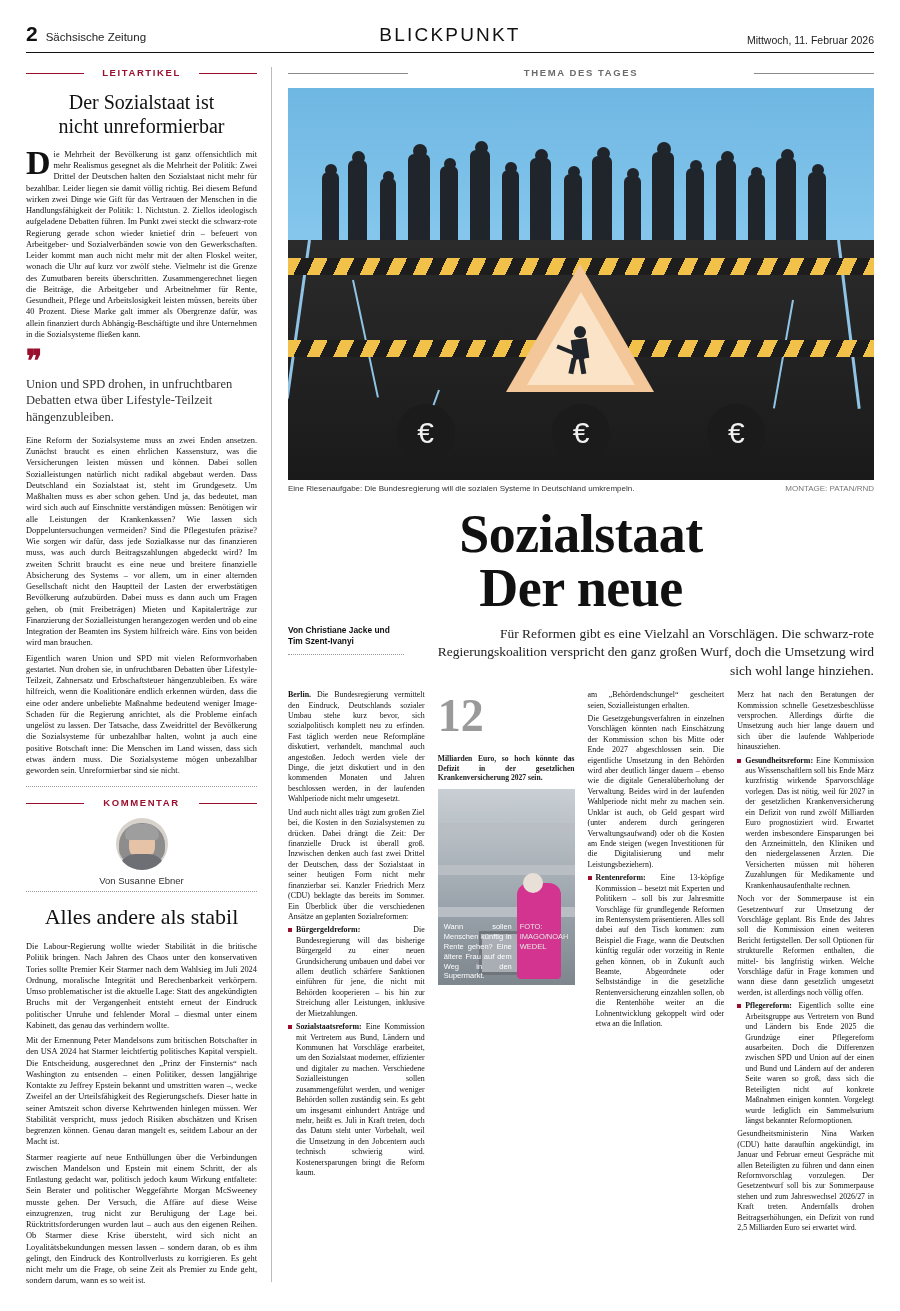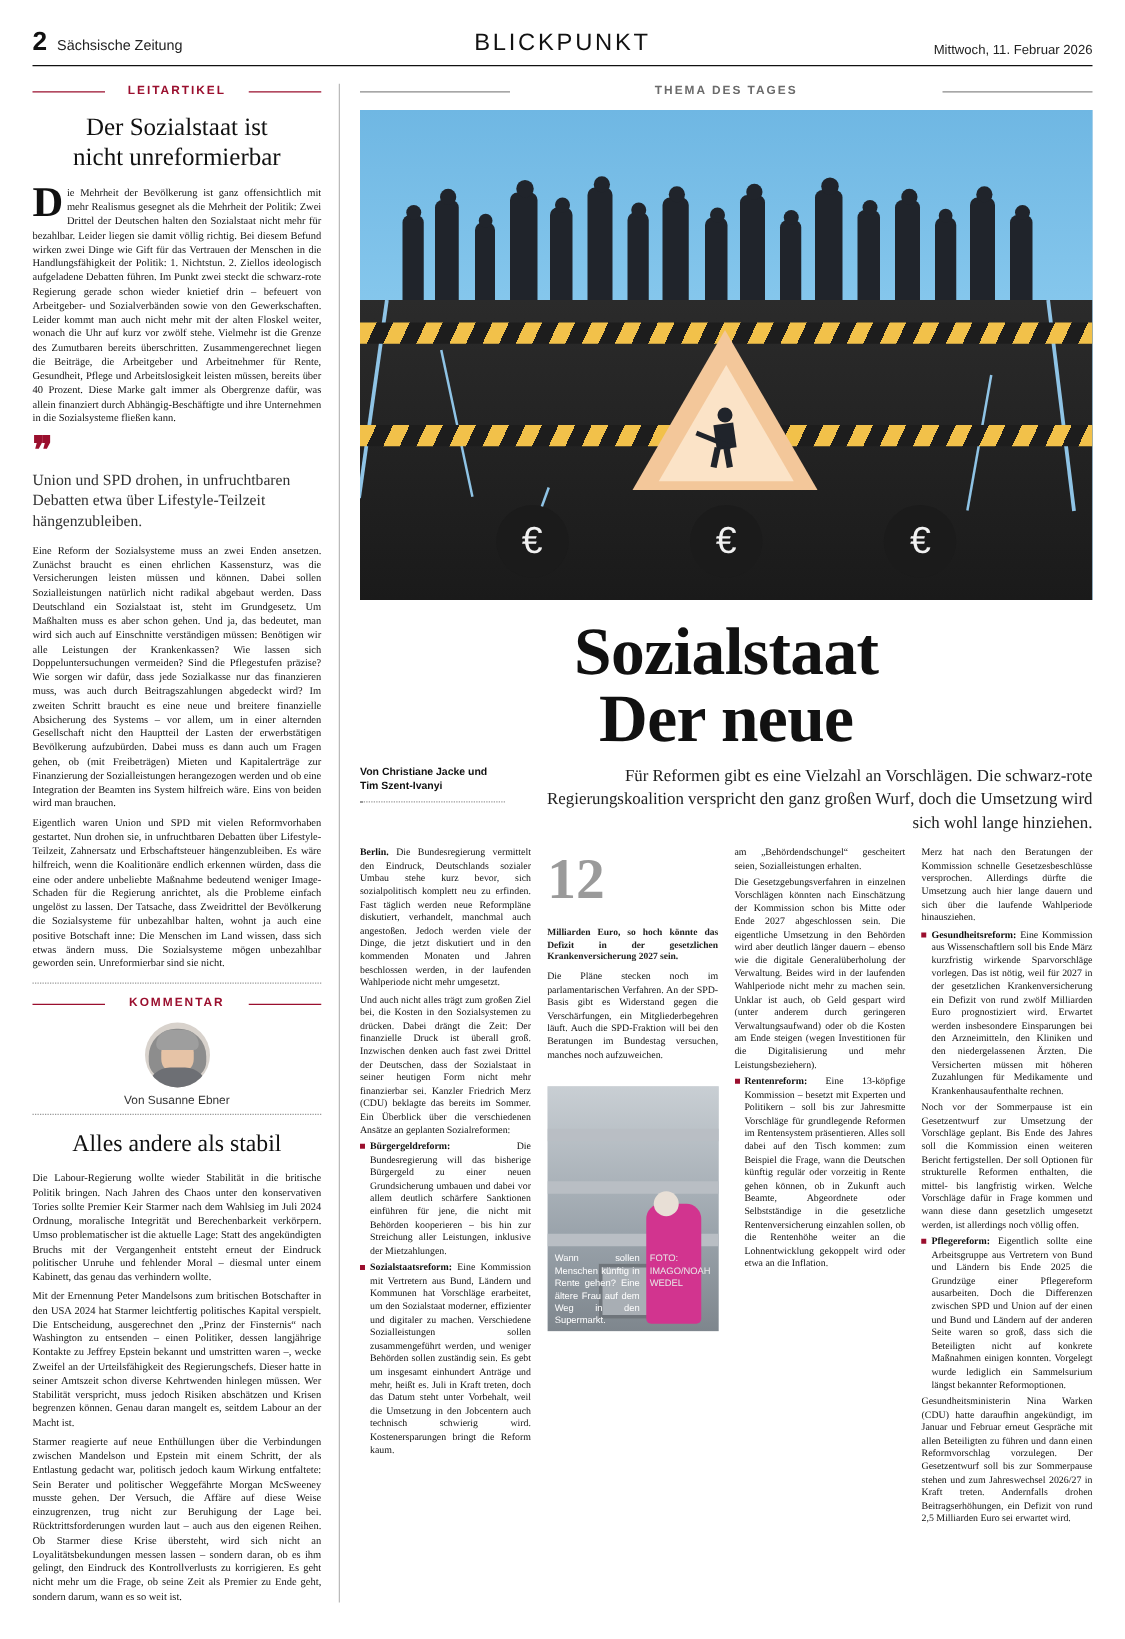--- a/index.html
+++ b/index.html
@@ -43,21 +43,21 @@
   .avatar .hair { width:46px; height:40px; background:#b99a72; border-radius:22px 22px 14px 14px; top:5px; }
   .avatar .skin { width:26px; height:30px; background:#e6c3a6; border-radius:13px 13px 12px 12px; top:11px; }
   .avatar .fringe { width:34px; height:16px; background:#a9854f; border-radius:16px 16px 6px 6px; top:6px;}
   .avatar .body { width:48px; height:18px; background:#3a3f4a; border-radius:20px 20px 0 0; top:36px;}
   .avatar.two .hair { background:#8d8d8d; }
   .avatar.two .fringe { background:#9e9e9e; }
   .avatar.two .body { background:#6d6f74; }
   .byline { font-family:"Liberation Sans", sans-serif; font-size:9.5px; color:#333; margin-top:5px; padding-bottom:5px; border-bottom:1px dotted #999; }
 
   .head-serif { font-family:"Liberation Serif", serif; font-size:20px; line-height:1.22; text-align:center; margin:12px 0 10px; font-weight:normal; }
-  .head-serif.small { font-size:19px; }
+  .head-serif.small { font-size:22px; }
 
   .col-text { font-size:8.4px; line-height:1.34; text-align:justify; hyphens:auto; }
   .col-text p { margin:0 0 4px; }
   .dropcap:first-letter {
     float:left; font-size:34px; line-height:27px; padding-right:3px; font-weight:bold; font-family:"Liberation Serif", serif;
   }
 
   .pullquote { margin:12px 0 10px; }
   .qmark { font-size:30px; line-height:18px; color:#9a0f2e; font-family:"Liberation Serif", serif; font-weight:bold;}
   .pullquote p { font-size:12.5px; line-height:1.3; color:#333; margin:6px 0 0; }
@@ -98,21 +98,21 @@
   .scol { width:1px; flex:1; font-size:7.9px; line-height:1.32; text-align:justify; hyphens:auto; }
   .scol p { margin:0 0 3px; }
   .scol .bold-lead { font-weight:bold; }
   .bullet { position:relative; padding-left:8px; }
   .bullet:before { content:""; position:absolute; left:0; top:3px; width:4px; height:4px; background:#9a0f2e; }
   .bullet b { font-weight:bold; }
 
   .bignum { font-size:46px; line-height:0.95; font-weight:bold; color:#9a9a9a; font-family:"Liberation Serif", serif; margin:4px 0 16px;}
   .bignum-cap { font-size:7.6px; line-height:1.3; font-weight:bold; color:#222; margin-bottom:6px; }
 
-  .photo2 { width:100%; height:196px; position:relative; overflow:hidden; margin-top:20px; background:#cfd4d8;}
+  .photo2 { width:100%; height:196px; position:relative; overflow:hidden; margin-top:6px; background:#cfd4d8;}
   .p2-bg { position:absolute; inset:0; background:linear-gradient(#c9cfd4, #9aa3ab 60%, #7e868d); }
   .shelf { position:absolute; background:#b9bec4; }
   .p2-person { position:absolute; bottom:6px; left:58%; width:44px; height:96px; background:#d2348f; border-radius:12px 12px 4px 4px;}
   .p2-head { position:absolute; bottom:92px; left:62%; width:20px; height:20px; background:#e8dfd6; border-radius:50%;}
   .p2-cart { position:absolute; bottom:10px; left:30%; width:66px; height:44px; border:3px solid #6f757b; background:#a8aeb4;}
   .p2-cap { font-family:"Liberation Sans", sans-serif; font-size:7.5px; color:#fff; position:absolute; left:6px; right:6px; bottom:4px; display:flex; justify-content:space-between; gap:8px;}
   .p2-cap .credit { color:#e8e8e8; }
 </style>
 </head>
 <body>
@@ -239,20 +239,24 @@
             <i style="left:26px;top:32px;width:5px;height:16px;transform:rotate(-10deg)"></i>
           </div>
         </div>
         <div class="euro-row">
           <div class="euro">€</div>
           <div class="euro">€</div>
           <div class="euro">€</div>
         </div>
       </div>
 
+      <div class="caption">
+        <span>Eine Riesenaufgabe: Die Bundesregierung will die sozialen Systeme in Deutschland umkrempeln.</span>
+        <span class="credit">MONTAGE: PATAN/RND</span>
+      </div>
 
       <h1 class="mega-title">
         <span>Sozialstaat</span>
         <span>Der neue</span>
       </h1>
 
       <div class="lead-row">
         <div class="lead-left">
           <div class="authors">Von Christiane Jacke und Tim Szent-Ivanyi</div>
           <div class="rule"></div>
@@ -265,21 +269,20 @@
         <div class="scol">
           <p><b class="bold-lead">Berlin.</b><span> Die Bundesregierung vermittelt den Eindruck, Deutschlands sozialer Umbau stehe kurz bevor, sich sozialpolitisch komplett neu zu erfinden. Fast täglich werden neue Reformpläne diskutiert, verhandelt, manchmal auch angestoßen. Jedoch werden viele der Dinge, die jetzt diskutiert und in den kommenden Monaten und Jahren beschlossen werden, in der laufenden Wahlperiode nicht mehr umgesetzt.</span></p>
           <p>Und auch nicht alles trägt zum großen Ziel bei, die Kosten in den Sozialsystemen zu drücken. Dabei drängt die Zeit: Der finanzielle Druck ist überall groß. Inzwischen denken auch fast zwei Drittel der Deutschen, dass der Sozialstaat in seiner heutigen Form nicht mehr finanzierbar sei. Kanzler Friedrich Merz (CDU) beklagte das bereits im Sommer. Ein Überblick über die verschiedenen Ansätze an geplanten Sozialreformen:</p>
           <p class="bullet"><b>Bürgergeldreform:</b><span> Die Bundesregierung will das bisherige Bürgergeld zu einer neuen Grundsicherung umbauen und dabei vor allem deutlich schärfere Sanktionen einführen für jene, die nicht mit Behörden kooperieren – bis hin zur Streichung aller Leistungen, inklusive der Mietzahlungen.</span></p>
           <p class="bullet"><b>Sozialstaatsreform:</b><span> Eine Kommission mit Vertretern aus Bund, Ländern und Kommunen hat Vorschläge erarbeitet, um den Sozialstaat moderner, effizienter und digitaler zu machen. Verschiedene Sozialleistungen sollen zusammengeführt werden, und weniger Behörden sollen zuständig sein. Es gebt um insgesamt einhundert Anträge und mehr, heißt es. Juli in Kraft treten, doch das Datum steht unter Vorbehalt, weil die Umsetzung in den Jobcentern auch technisch schwierig wird. Kostenersparungen bringt die Reform kaum.</span></p>
         </div>
 
         <div class="scol">
           <div class="bignum">12</div>
           <div class="bignum-cap">Milliarden Euro, so hoch könnte das Defizit in der gesetzlichen Krankenversicherung 2027 sein.</div>
-          <p>Die Pläne stecken noch im parlamentarischen Verfahren. An der SPD-Basis gibt es Widerstand gegen die Verschärfungen, ein Mitgliederbegehren läuft. Auch die SPD-Fraktion will bei den Beratungen im Bundestag versuchen, manches noch aufzuweichen.</p>
           <div class="photo2">
             <div class="p2-bg"></div>
             <div class="shelf" style="left:0;top:34px;width:100%;height:10px"></div>
             <div class="shelf" style="left:0;top:76px;width:100%;height:10px"></div>
             <div class="shelf" style="left:0;top:118px;width:100%;height:10px"></div>
             <div class="p2-cart"></div>
             <div class="p2-person"></div>
             <div class="p2-head"></div>
             <div class="p2-cap">
               <span>Wann sollen Menschen künftig in Rente gehen? Eine ältere Frau auf dem Weg in den Supermarkt.</span>

